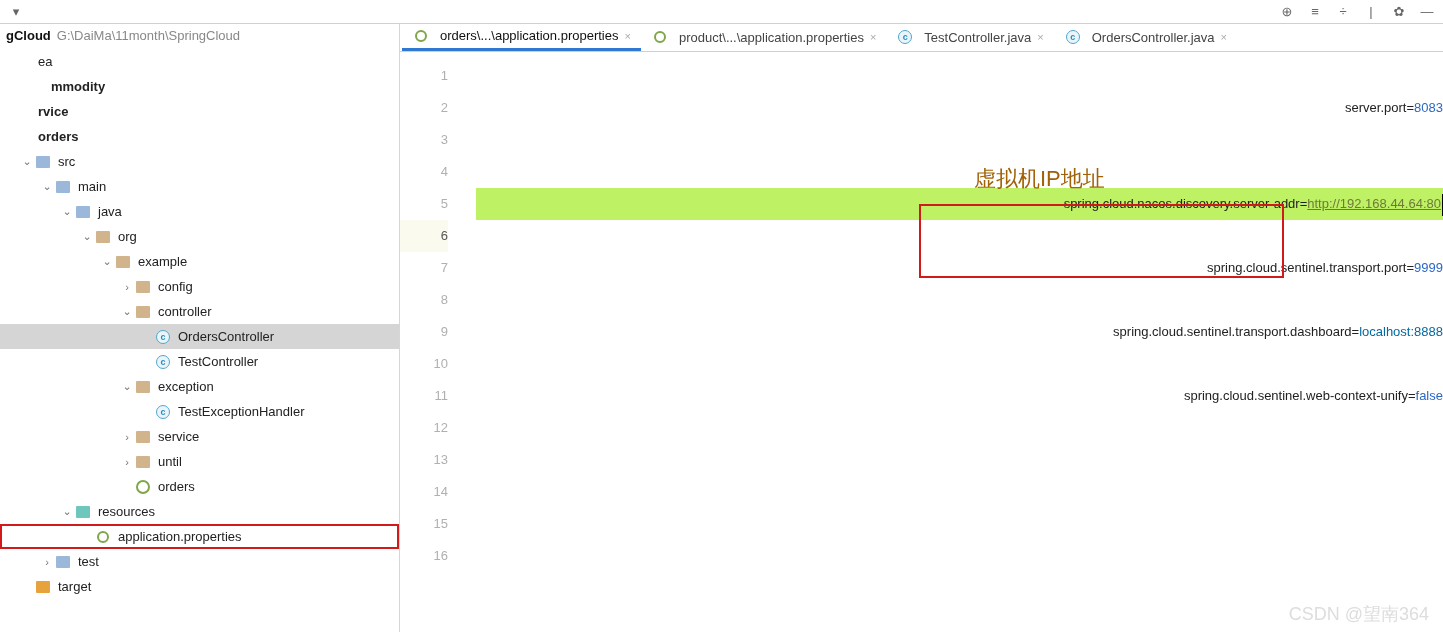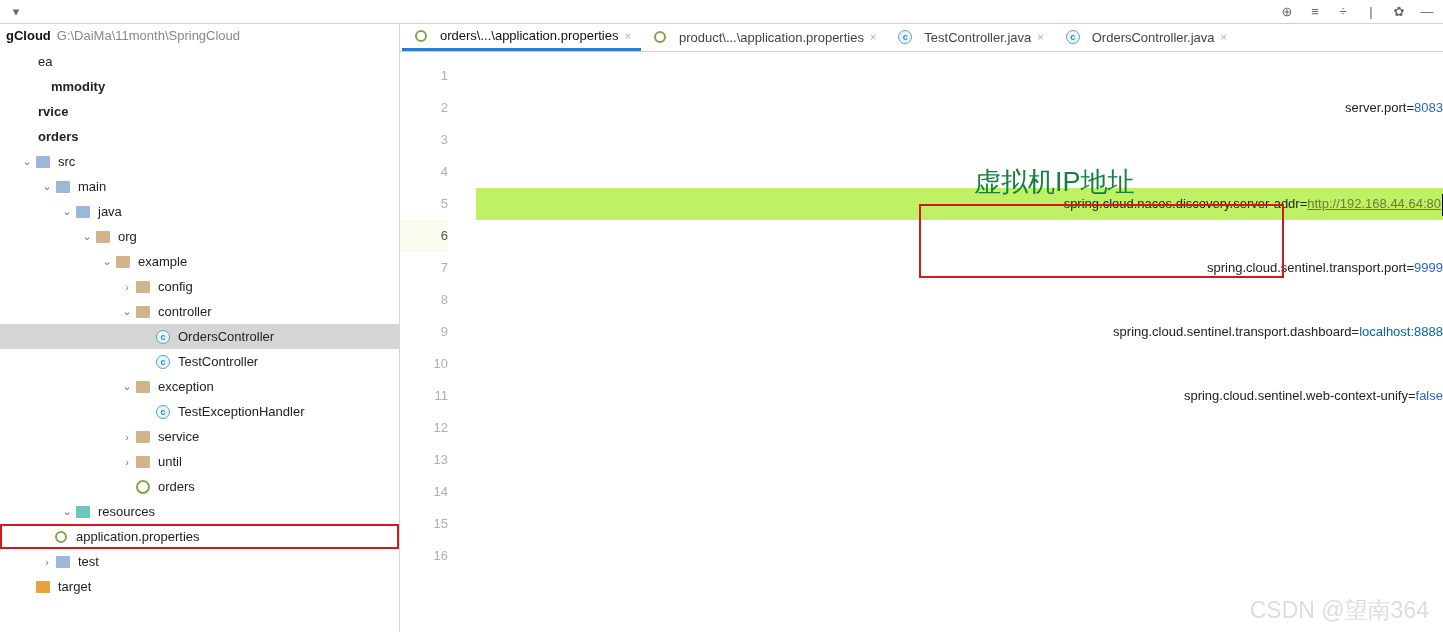--- a/index.html
+++ b/index.html
@@ -35,24 +35,24 @@
   .tab .close{color:#aaa; font-size:11px;}
   .code{flex:1; display:flex; font-family:"JetBrains Mono",Consolas,monospace; font-size:17px; position:relative;}
   .gutter{width:60px; background:#fff; color:#b0b0b0; text-align:right; padding:8px 12px 0 0; user-select:none;}
   .gutter .ln{height:32px; line-height:32px;}
   .lines{flex:1; padding:8px 0 0 16px; position:relative;}
   .lines .line{height:32px; line-height:32px; white-space:pre;text-align:right;}
   .line.current{background:#bef264;}
   .num{color:#2b67c6;}
   .host{color:#0369a1;}
   .url{color:#6e7a3a; text-decoration:underline;}
-  .annot{position:absolute; color:#15803d; font-family:"Microsoft YaHei",sans-serif; font-size:27px;}
+  .annot{position:absolute; color:#a16207; font-family:"Microsoft YaHei",sans-serif; font-size:22px;}
   .gutter .ln.current{background:#fbfaef; color:#555;}
   .line .caret{display:inline-block;width:1px;height:22px;background:#000;vertical-align:middle;margin-left:1px;}
-  .watermark{position:absolute; right:14px; bottom:6px; color:#ddd; font-family:"Microsoft YaHei",sans-serif; font-size:23px;}
+  .watermark{position:absolute; right:14px; bottom:6px; color:#ddd; font-family:"Microsoft YaHei",sans-serif; font-size:18px;}
 </style>
 </head>
 <body>
 
 <div class="toolbar">
   <span class="icon">▾</span>
   <span class="spacer"></span>
   <span class="icon">⊕</span>
   <span class="icon">≡</span>
   <span class="icon">÷</span>
@@ -186,21 +186,21 @@
           </span>
           <span class="lbl">orders</span>
         </div>
         <div class="row" style="padding-left: 60px;">
           <span class="arrow">⌄</span>
           <span class="ico">
             <div class="folder teal"></div>
           </span>
           <span class="lbl">resources</span>
         </div>
-        <div class="row hl" style="padding-left: 38px;">
+        <div class="row hl" style="padding-left: 80px;">
           <span class="arrow"></span>
           <span class="ico">
             <div class="gear sm"></div>
           </span>
           <span class="lbl">application.properties</span>
         </div>
         <div class="row" style="padding-left: 40px;">
           <span class="arrow">›</span>
           <span class="ico">
             <div class="folder blue"></div>

